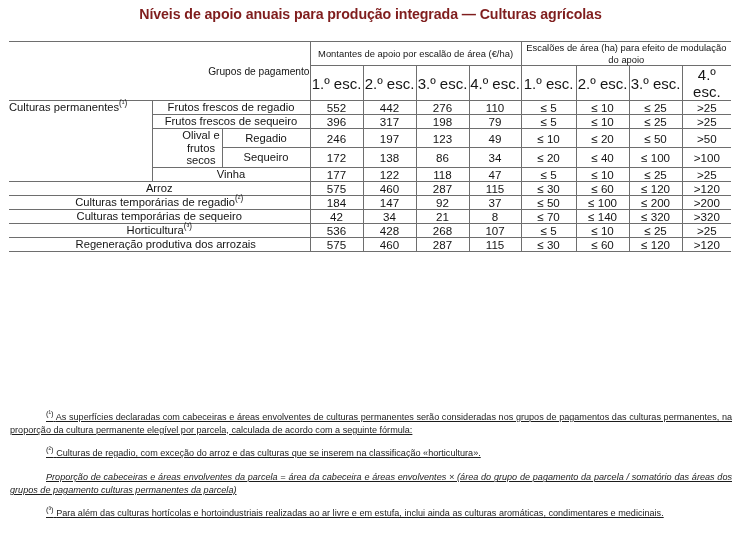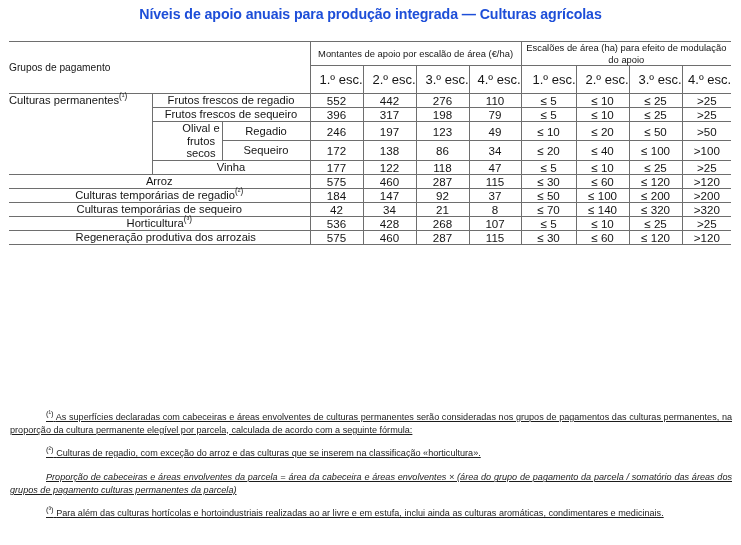--- a/index.html
+++ b/index.html
@@ -26,21 +26,21 @@
   
   .doc-title {
     position: absolute;
     left: 0;
     top: 6px;
     width: 741px;
     text-align: center;
     font-size: 14.2px;
     font-weight: bold;
     letter-spacing: -0.1px;
-    color: #1d4ed8;
+    color: #7f1d1d;
   }
 
   
   .tbl-wrap {
     position: absolute;
     left: 9px;
     top: 41px;
     width: 722px;
   }
   table.grid {
@@ -67,28 +67,28 @@
 
   
   .hdr-group {
     text-align: center;
     font-size: 9.4px;
     line-height: 11.5px;
     padding: 5px 6px 6px 6px;
     color: #151515;
   }
   .hdr-payment {
-    text-align: left;
+    text-align: right;
     font-size: 10.2px;
     color: #151515;
     vertical-align: middle;
   }
   .hdr-esc {
-    text-align: right;
-    font-size: 13px;
+    text-align: center;
+    font-size: 15px;
     height: 27px;
     color: #151515;
   }
 
   
   .lbl {
     font-size: 11.2px;
     padding: 6px 0 6px 7px;
     text-align: center;
     line-height: 13px;

